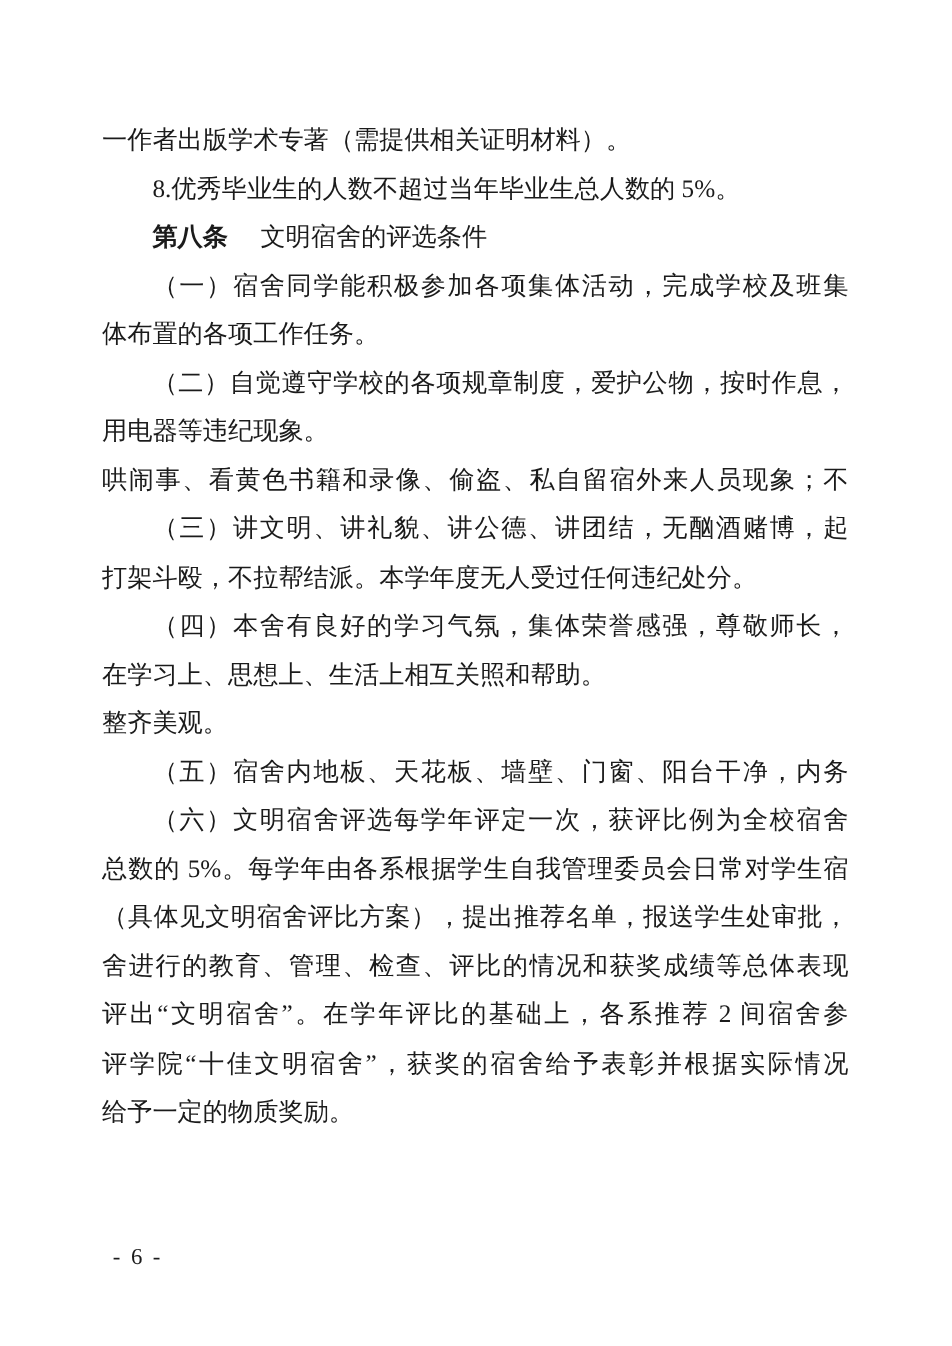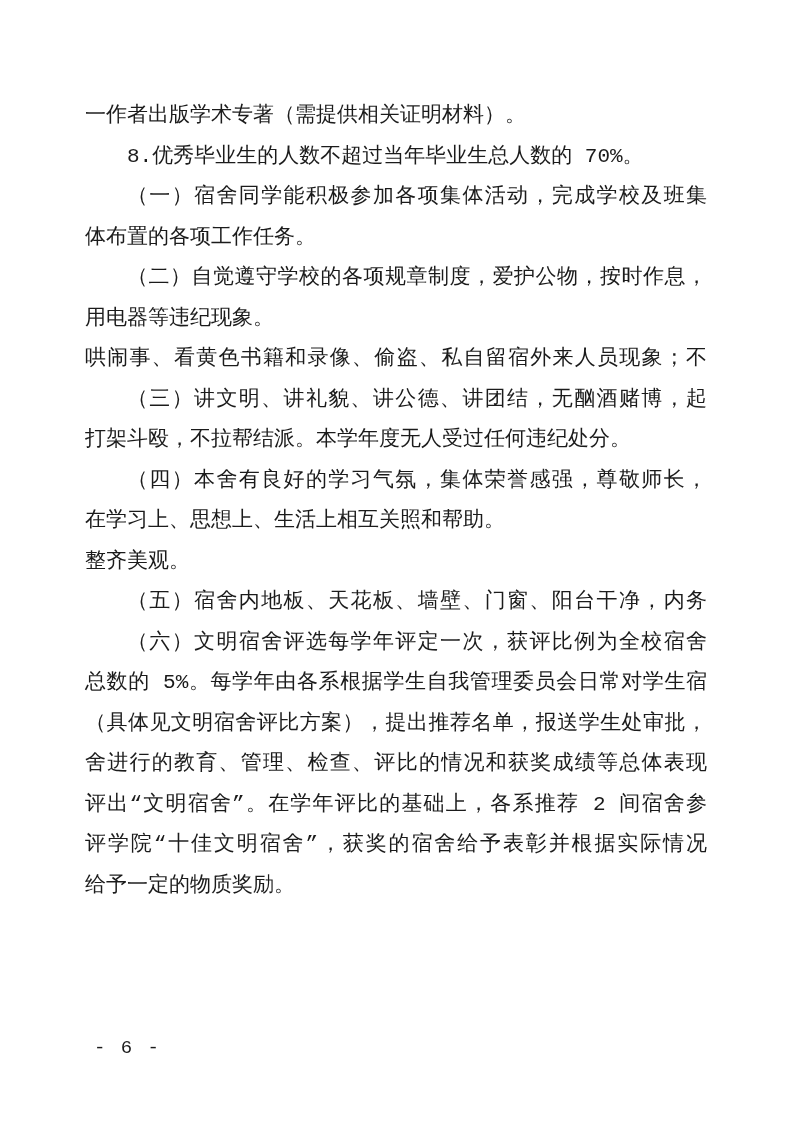--- a/index.html
+++ b/index.html
@@ -6,21 +6,21 @@
     margin: 0;
     padding: 0;
     background: #ffffff;
   }
   .page {
     position: relative;
     width: 734px;
     height: 1122px;
     background: #ffffff;
     overflow: hidden;
-    font-family: Liberation Mono, monospace;
+    font-family: Liberation Serif, serif;
     color: #1b1b1b;
   }
   .doc-body {
     position: absolute;
     left: 85px;
     top: 96px;
     width: 622px;
   }
   .line {
     height: 40.5px;
@@ -52,21 +52,22 @@
     letter-spacing: 2px;
     color: #1b1b1b;
   }
 </style>
 </head>
 <body>
 
 <div class="page">
   <div class="doc-body">
       <div class="line"><span class="">一作者出版学术专著（需提供相关证明材料）。</span></div>
-      <div class="line indent"><span class="">8.优秀毕业生的人数不超过当年毕业生总人数的 70%。</span></div>
+      <div class="line indent"><span class="">8.优秀毕业生的人数不超过当年毕业生总人数的 5%。</span></div>
+      <div class="line indent"><span class="seg-bold">第八条</span><span class=" seg-gap">　文明宿舍的评选条件</span></div>
       <div class="line indent justify"><span class="">（一）宿舍同学能积极参加各项集体活动，完成学校及班集</span></div>
       <div class="line"><span class="">体布置的各项工作任务。</span></div>
       <div class="line indent justify"><span class="">（二）自觉遵守学校的各项规章制度，爱护公物，按时作息，</span></div>
       <div class="line"><span class="">用电器等违纪现象。</span></div>
       <div class="line justify"><span class="">哄闹事、看黄色书籍和录像、偷盗、私自留宿外来人员现象；不</span></div>
       <div class="line indent justify"><span class="">（三）讲文明、讲礼貌、讲公德、讲团结，无酗酒赌博，起</span></div>
       <div class="line"><span class="">打架斗殴，不拉帮结派。本学年度无人受过任何违纪处分。</span></div>
       <div class="line indent justify"><span class="">（四）本舍有良好的学习气氛，集体荣誉感强，尊敬师长，</span></div>
       <div class="line"><span class="">在学习上、思想上、生活上相互关照和帮助。</span></div>
       <div class="line"><span class="">整齐美观。</span></div>

